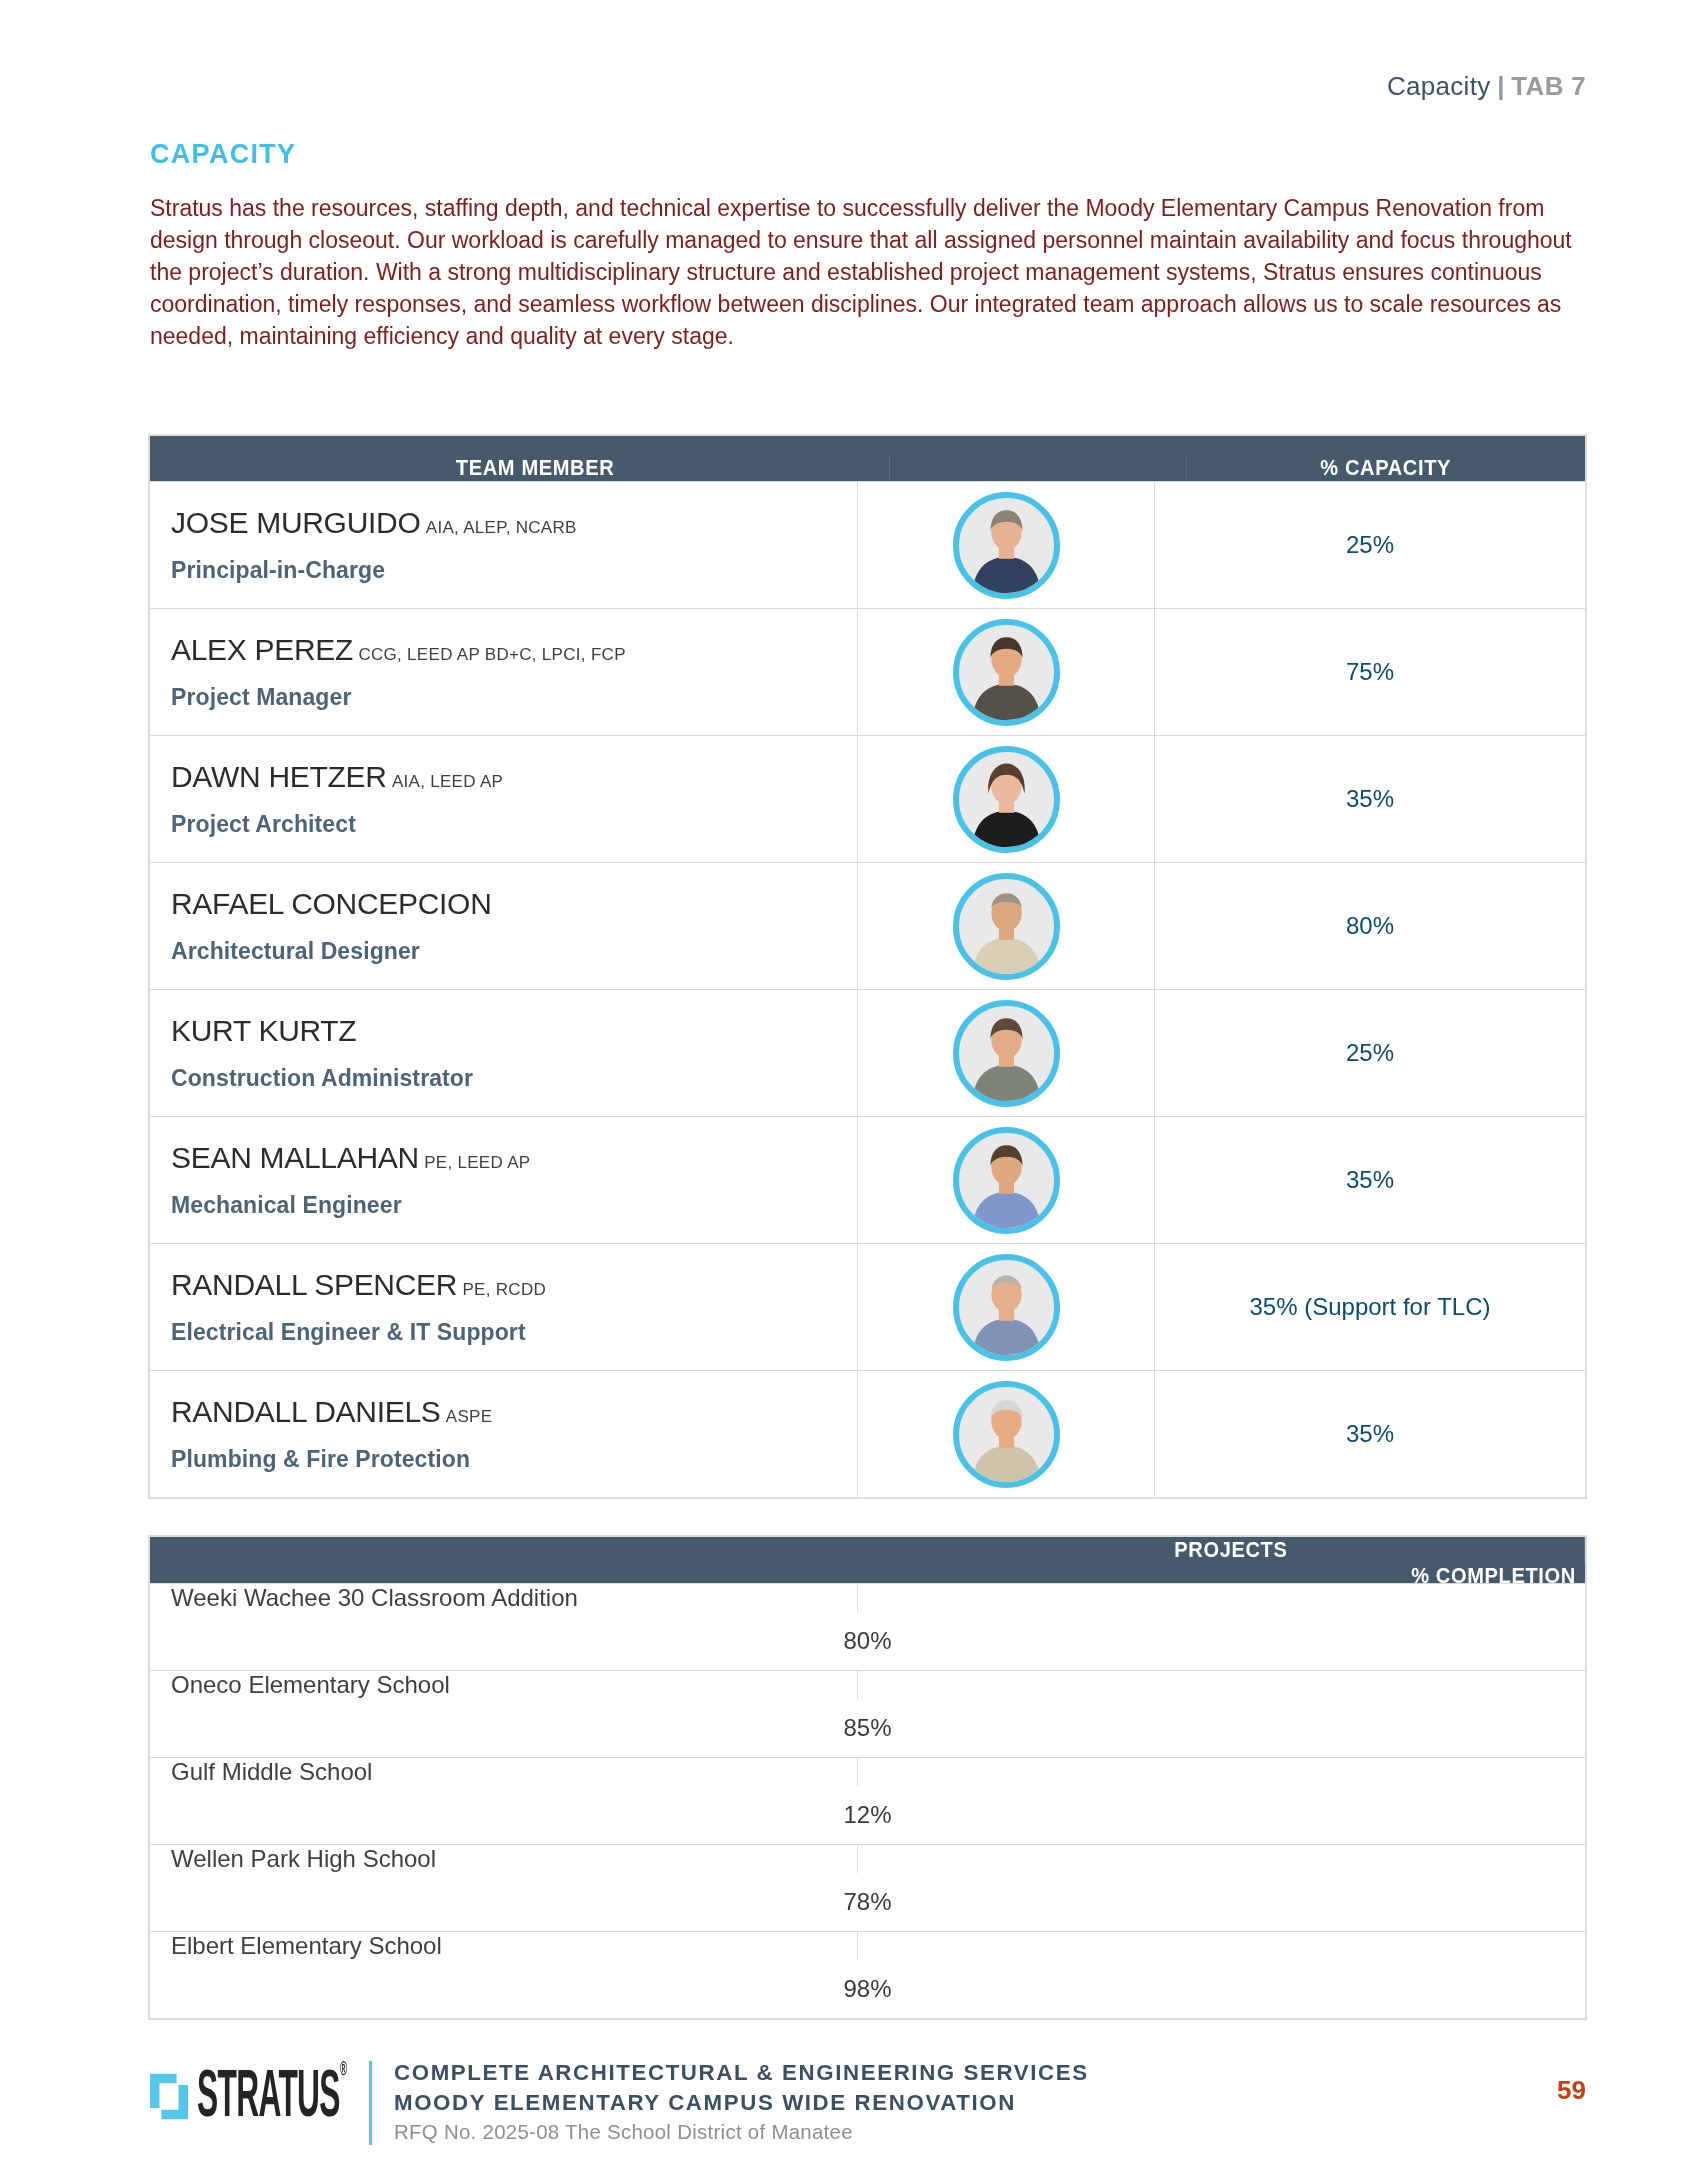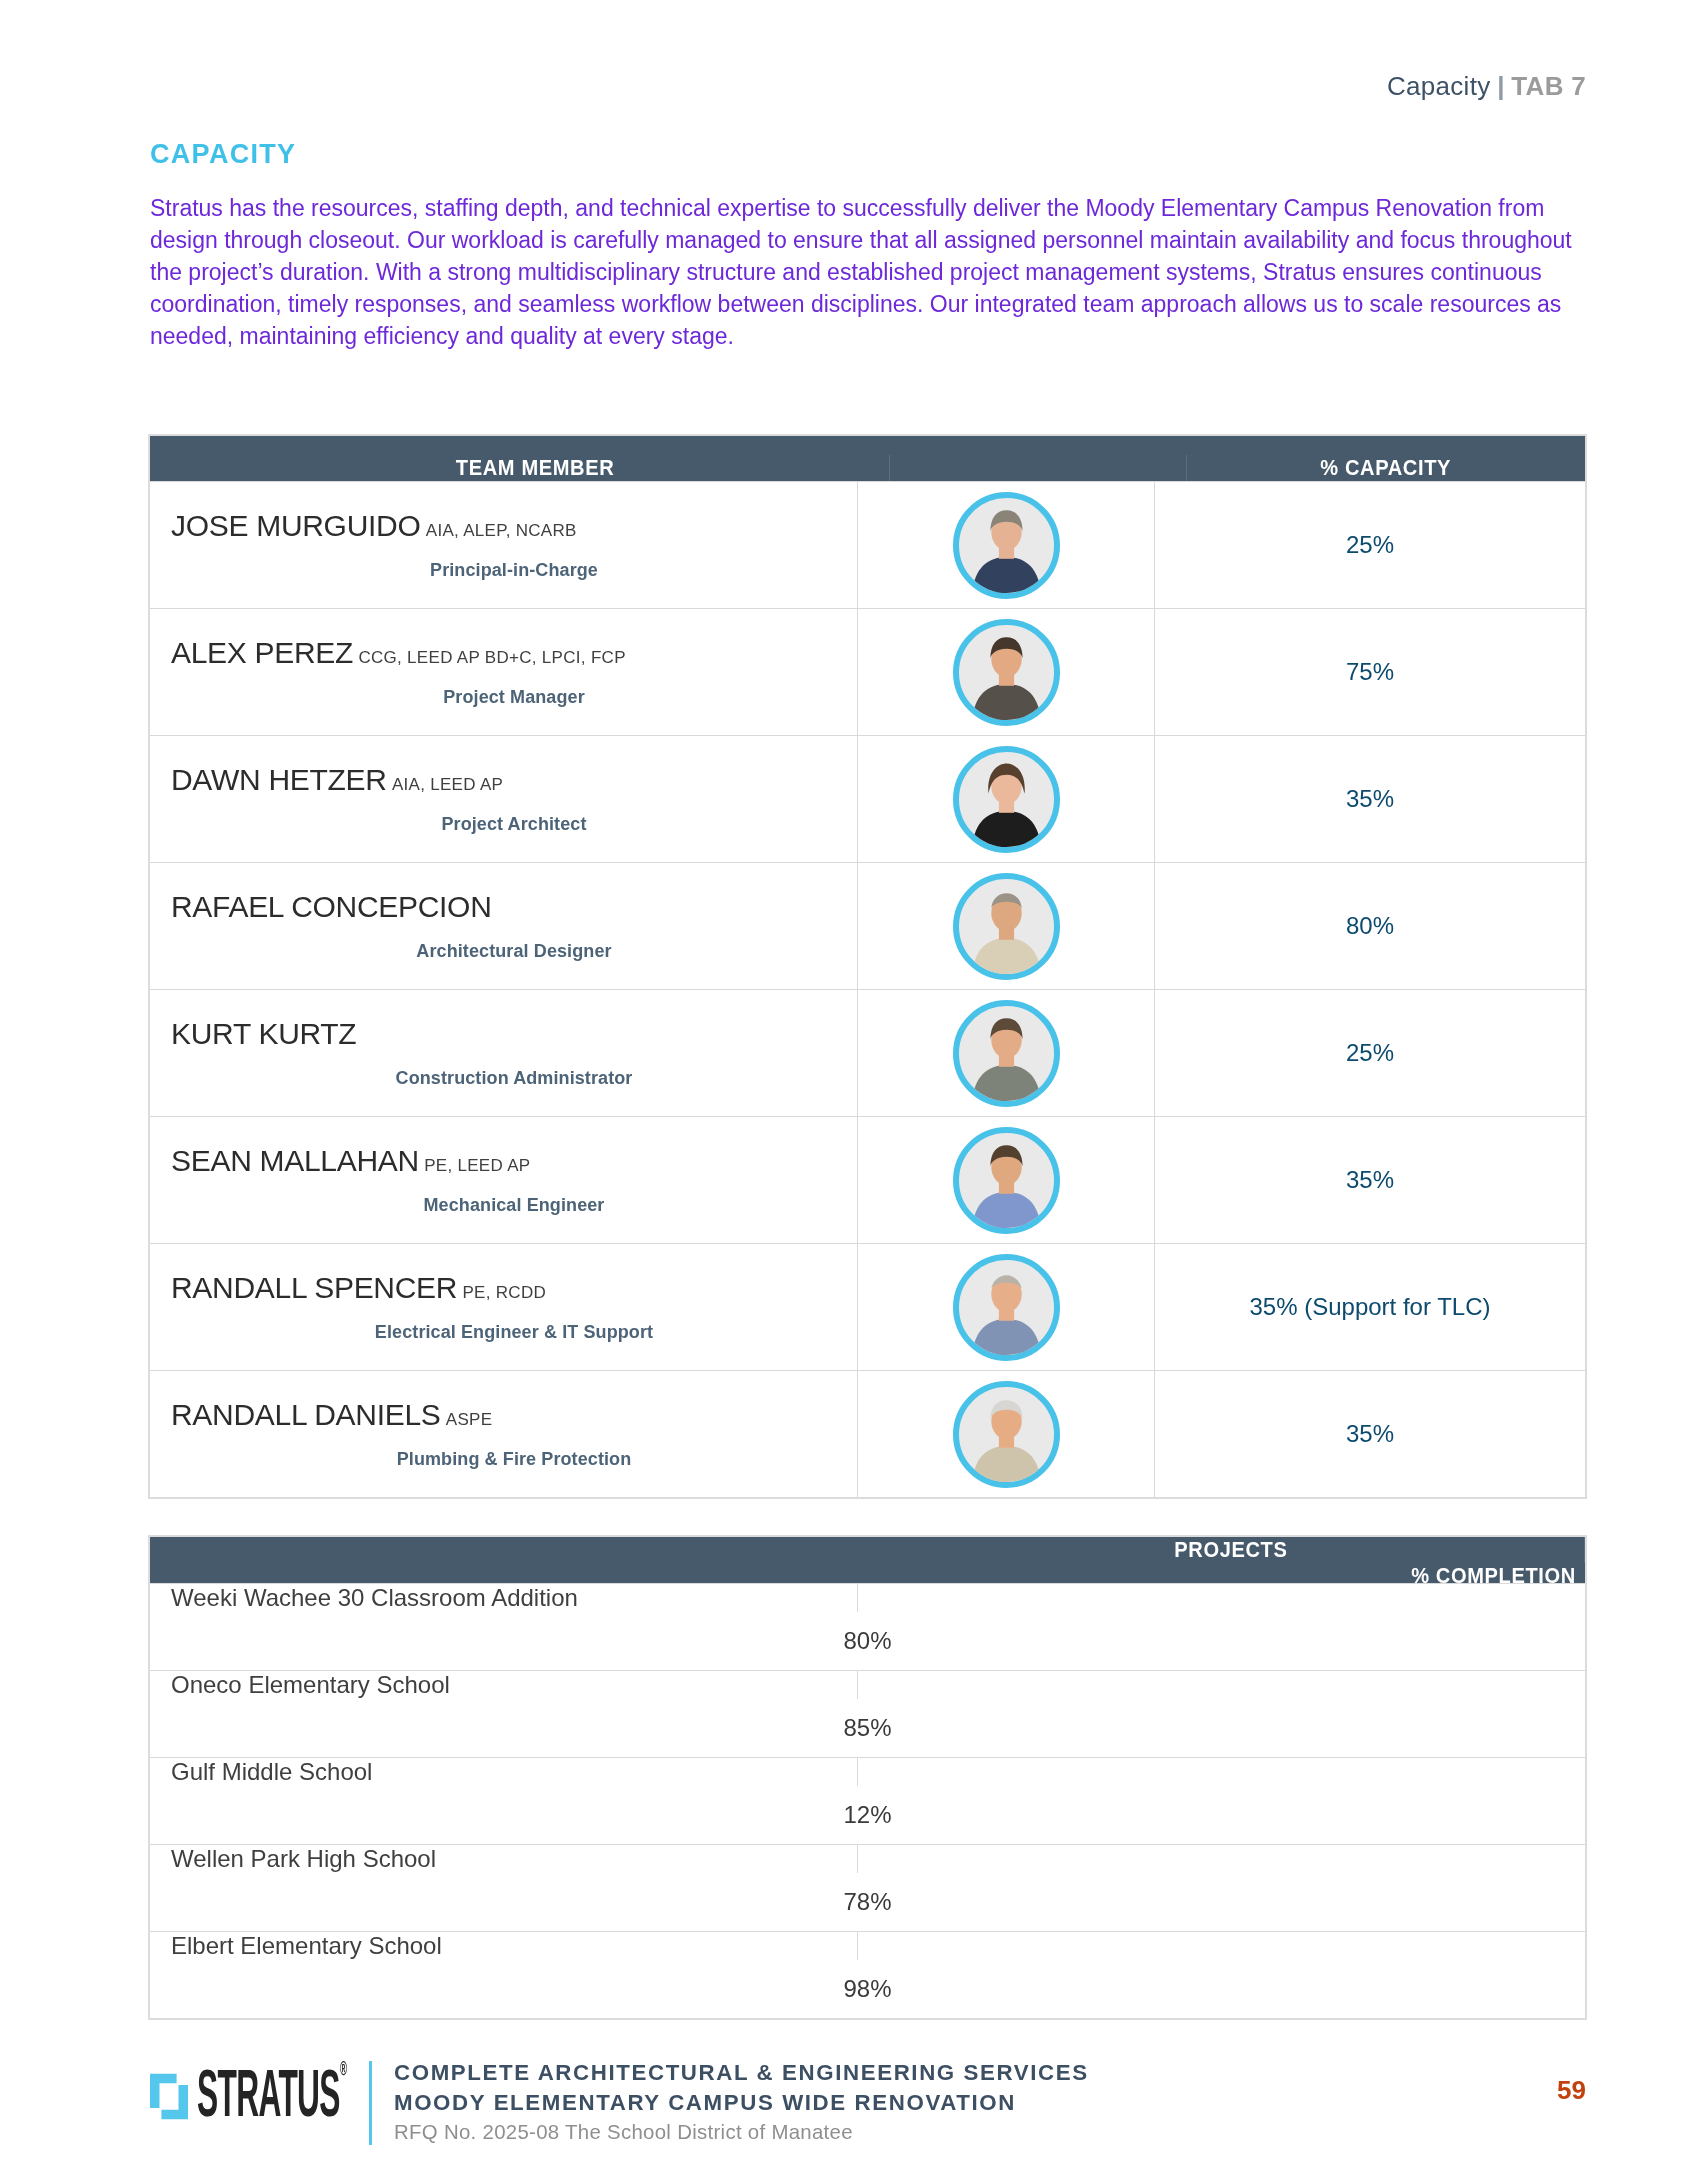--- a/index.html
+++ b/index.html
@@ -34,21 +34,21 @@
     color:#3fc0e8;
     letter-spacing:1.3px;
   }
   .intro{
     position:absolute;
     left:150px;
     top:192px;
     width:1442px;
     font-size:23px;
     line-height:32px;
-    color:#6d28d9;
+    color:#7f1d1d;
   }
   
   .tbl{
     position:absolute;
     left:148px;
     width:1439px;
     border:2px solid #dcdcdc;
     box-sizing:border-box;
     background:#ffffff;
   }
@@ -119,25 +119,24 @@
     color:#2c2c2c;
     letter-spacing:-0.3px;
   }
   .mcreds{
     font-size:17px;
     color:#3f3f3f;
     letter-spacing:0.3px;
     margin-left:5.3px;
   }
   .mrole{
-    font-size:18px;
+    font-size:23px;
     font-weight:bold;
     color:#4d6378;
     letter-spacing:0.1px;
-    text-align:center;
   }
   
   .avatar{
     width:95px;
     height:95px;
     border-radius:50%;
     border:6px solid #49c2e9;
     background:#e9e9e9;
     overflow:hidden;
   }

